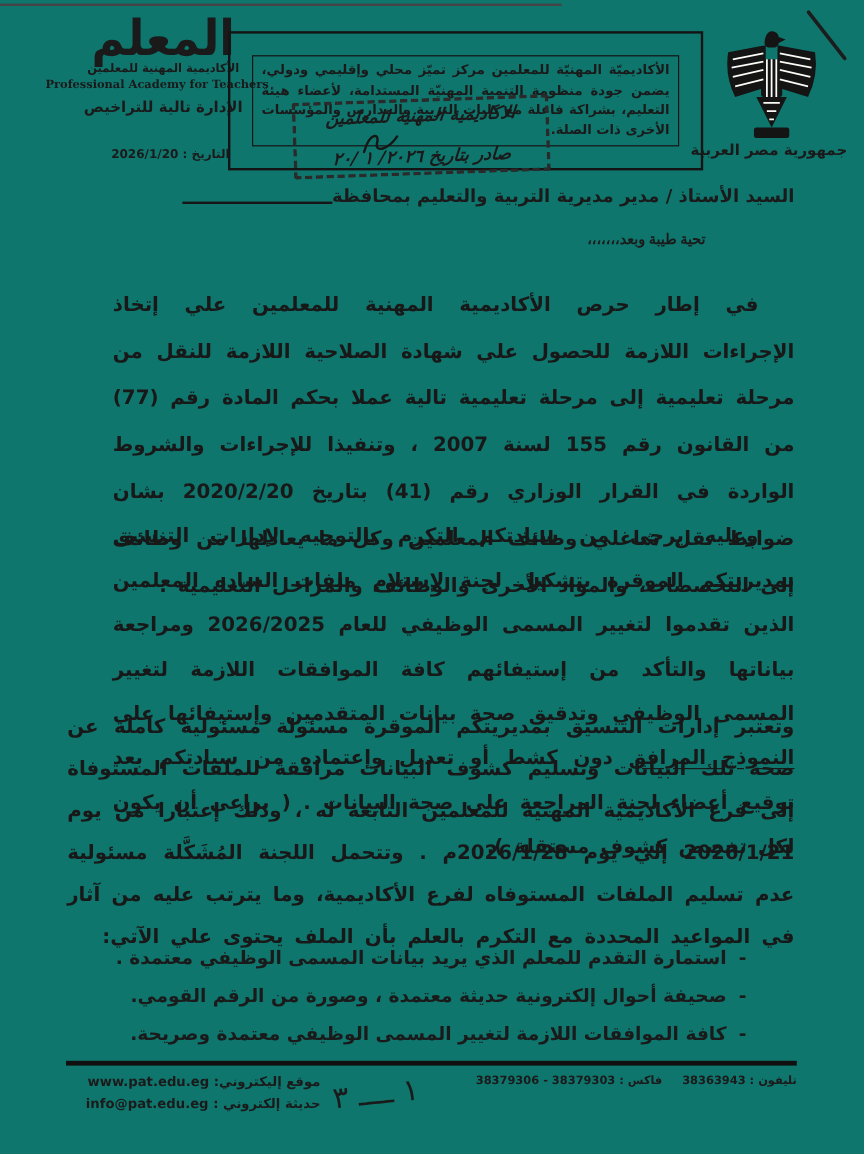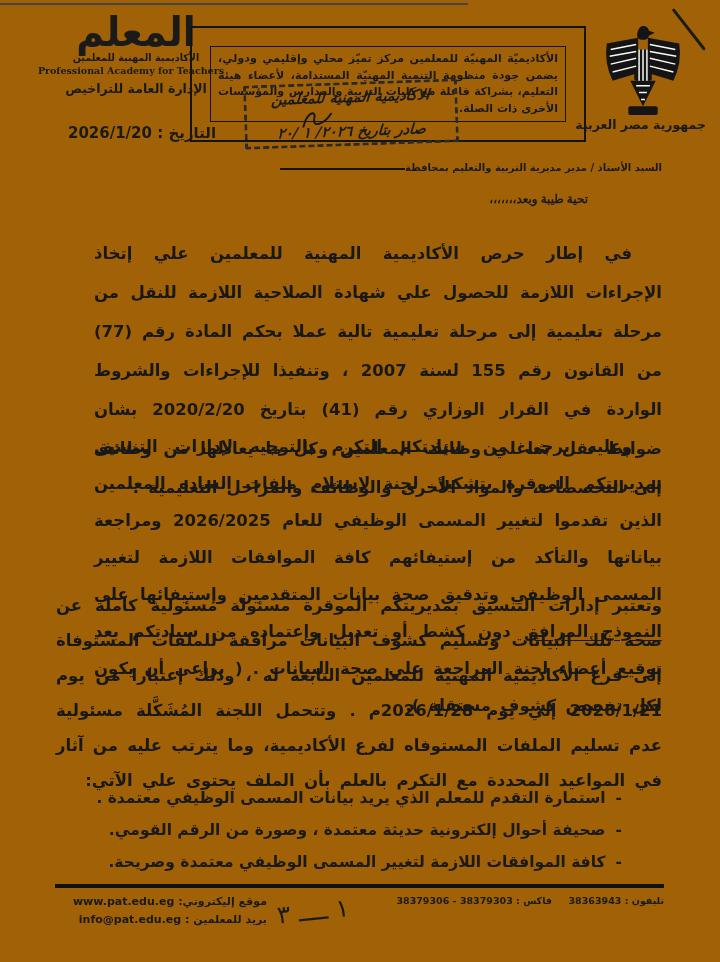--- a/index.html
+++ b/index.html
@@ -1,20 +1,20 @@
 <!DOCTYPE html>
 <html lang="ar"><head>
 <meta charset="utf-8">
 <style>
   html,body{margin:0;padding:0;background:#e8e8e8;}
   .page{
     position:relative;
     width:720px;height:962px;
     margin:0 auto;
-    background:#a16207;
+    background:#0f766e;
     overflow:hidden;
     font-family:"DejaVu Sans", sans-serif;
     color:#1a1a1a;
   }
   
   .top-scan-line{position:absolute;left:0;top:3px;width:468px;height:2px;background:#444;}
   .pen-mark{position:absolute;left:674px;top:8px;width:52px;height:3px;background:#1c1c1c;
     transform:rotate(52deg);transform-origin:left top;border-radius:2px;}
   
   .logo-block{position:absolute;left:48px;top:10px;width:176px;text-align:center;}
@@ -31,24 +31,24 @@
   
   .stamp{position:absolute;left:244px;top:82px;width:214px;height:64px;
     border:3px dashed #2a2a2a;border-radius:3px;transform:rotate(-2deg);
     display:flex;flex-direction:column;justify-content:space-between;
     padding:4px 8px;box-sizing:border-box;z-index:3;}
   .stamp-line{font-size:14.5px;font-weight:700;font-style:italic;transform:skewX(-6deg);
     text-align:center;white-space:nowrap;}
   .stamp-scribble{position:absolute;left:54px;top:22px;}
   
   .date-row{position:absolute;left:52px;top:124px;width:180px;text-align:center;
-    direction:rtl;font-size:15px;font-weight:700;white-space:nowrap;}
+    direction:rtl;font-size:10px;font-weight:700;white-space:nowrap;}
   
   .recipient-row{position:absolute;left:56px;right:58px;top:154px;direction:rtl;
-    display:flex;align-items:flex-end;font-size:10px;font-weight:700;white-space:nowrap;}
+    display:flex;font-size:15px;font-weight:700;white-space:nowrap;}
   .fill-line{width:125px;border-bottom:2.5px solid #161616;height:14px;margin-bottom:3px;}
   .greeting{position:absolute;right:132px;top:192px;direction:rtl;font-size:12px;font-weight:700;font-family:Liberation Serif, serif;}
   .para{position:absolute;left:56px;right:58px;margin:0;direction:rtl;
     font-size:16.5px;font-weight:700;text-align:justify;word-spacing:3.5px;color:#181818;}
   .para.indent{text-indent:30px;margin-left:38px;}
   #p1{top:234px;line-height:39px;}
   #p2{top:428px;line-height:37px;}
   #p3{top:588px;line-height:35px;}
   .u{text-decoration:underline;text-underline-offset:3px;}
   .bullets{position:absolute;right:98px;left:80px;top:782px;direction:rtl;}
@@ -68,21 +68,21 @@
 
 <div class="page" dir="rtl">
 
   <div class="top-scan-line"></div>
   <div class="pen-mark"></div>
 
   <div class="logo-block">
     <div class="logo-callig">المعلم</div>
     <div class="logo-script">الأكاديمية المهنية للمعلمين</div>
     <div class="logo-en">Professional Academy for Teachers</div>
-    <div class="logo-dept">الإدارة العامة للتراخيص</div>
+    <div class="logo-dept">الإدارة تالية للتراخيص</div>
   </div>
 
   <div class="mission-box">
     <p class="mission-text">الأكاديميّة المهنيّة للمعلمين مركز تميّز محلي وإقليمي ودولي، يضمن جودة منظومة التنمية المهنيّة المستدامة، لأعضاء هيئة التعليم، بشراكة فاعلة مع كليات التربية والمدارس والمؤسسات الأخرى ذات الصلة.</p>
   </div>
 
   <div class="emblem">
     <svg viewBox="0 0 90 96" width="90" height="94">
       <g fill="#141414">
         <path d="M45 2c3 0 6 2 6 5l6 2-6 3c0 2-2 4-4 4h-4c-2 0-4-2-4-4 0-4 2-10 6-10z"></path>
@@ -148,19 +148,19 @@
     <div class="footer-right">
       <div>تليفون : 38363943&nbsp;&nbsp;&nbsp;&nbsp;&nbsp;فاكس : 38379303 - 38379306</div>
     </div>
     <div class="footer-pagenum">١ ــــ ٣</div>
     <div class="footer-left">
       <div>
         <span>موقع إليكتروني:</span>
         <span class="latin">www.pat.edu.eg</span>
       </div>
       <div>
-        <span>بريد للمعلمين :</span>
+        <span>حديثة إلكتروني :</span>
         <span class="latin">info@pat.edu.eg</span>
       </div>
     </div>
   </div>
 
 </div>
 
 </body></html>

